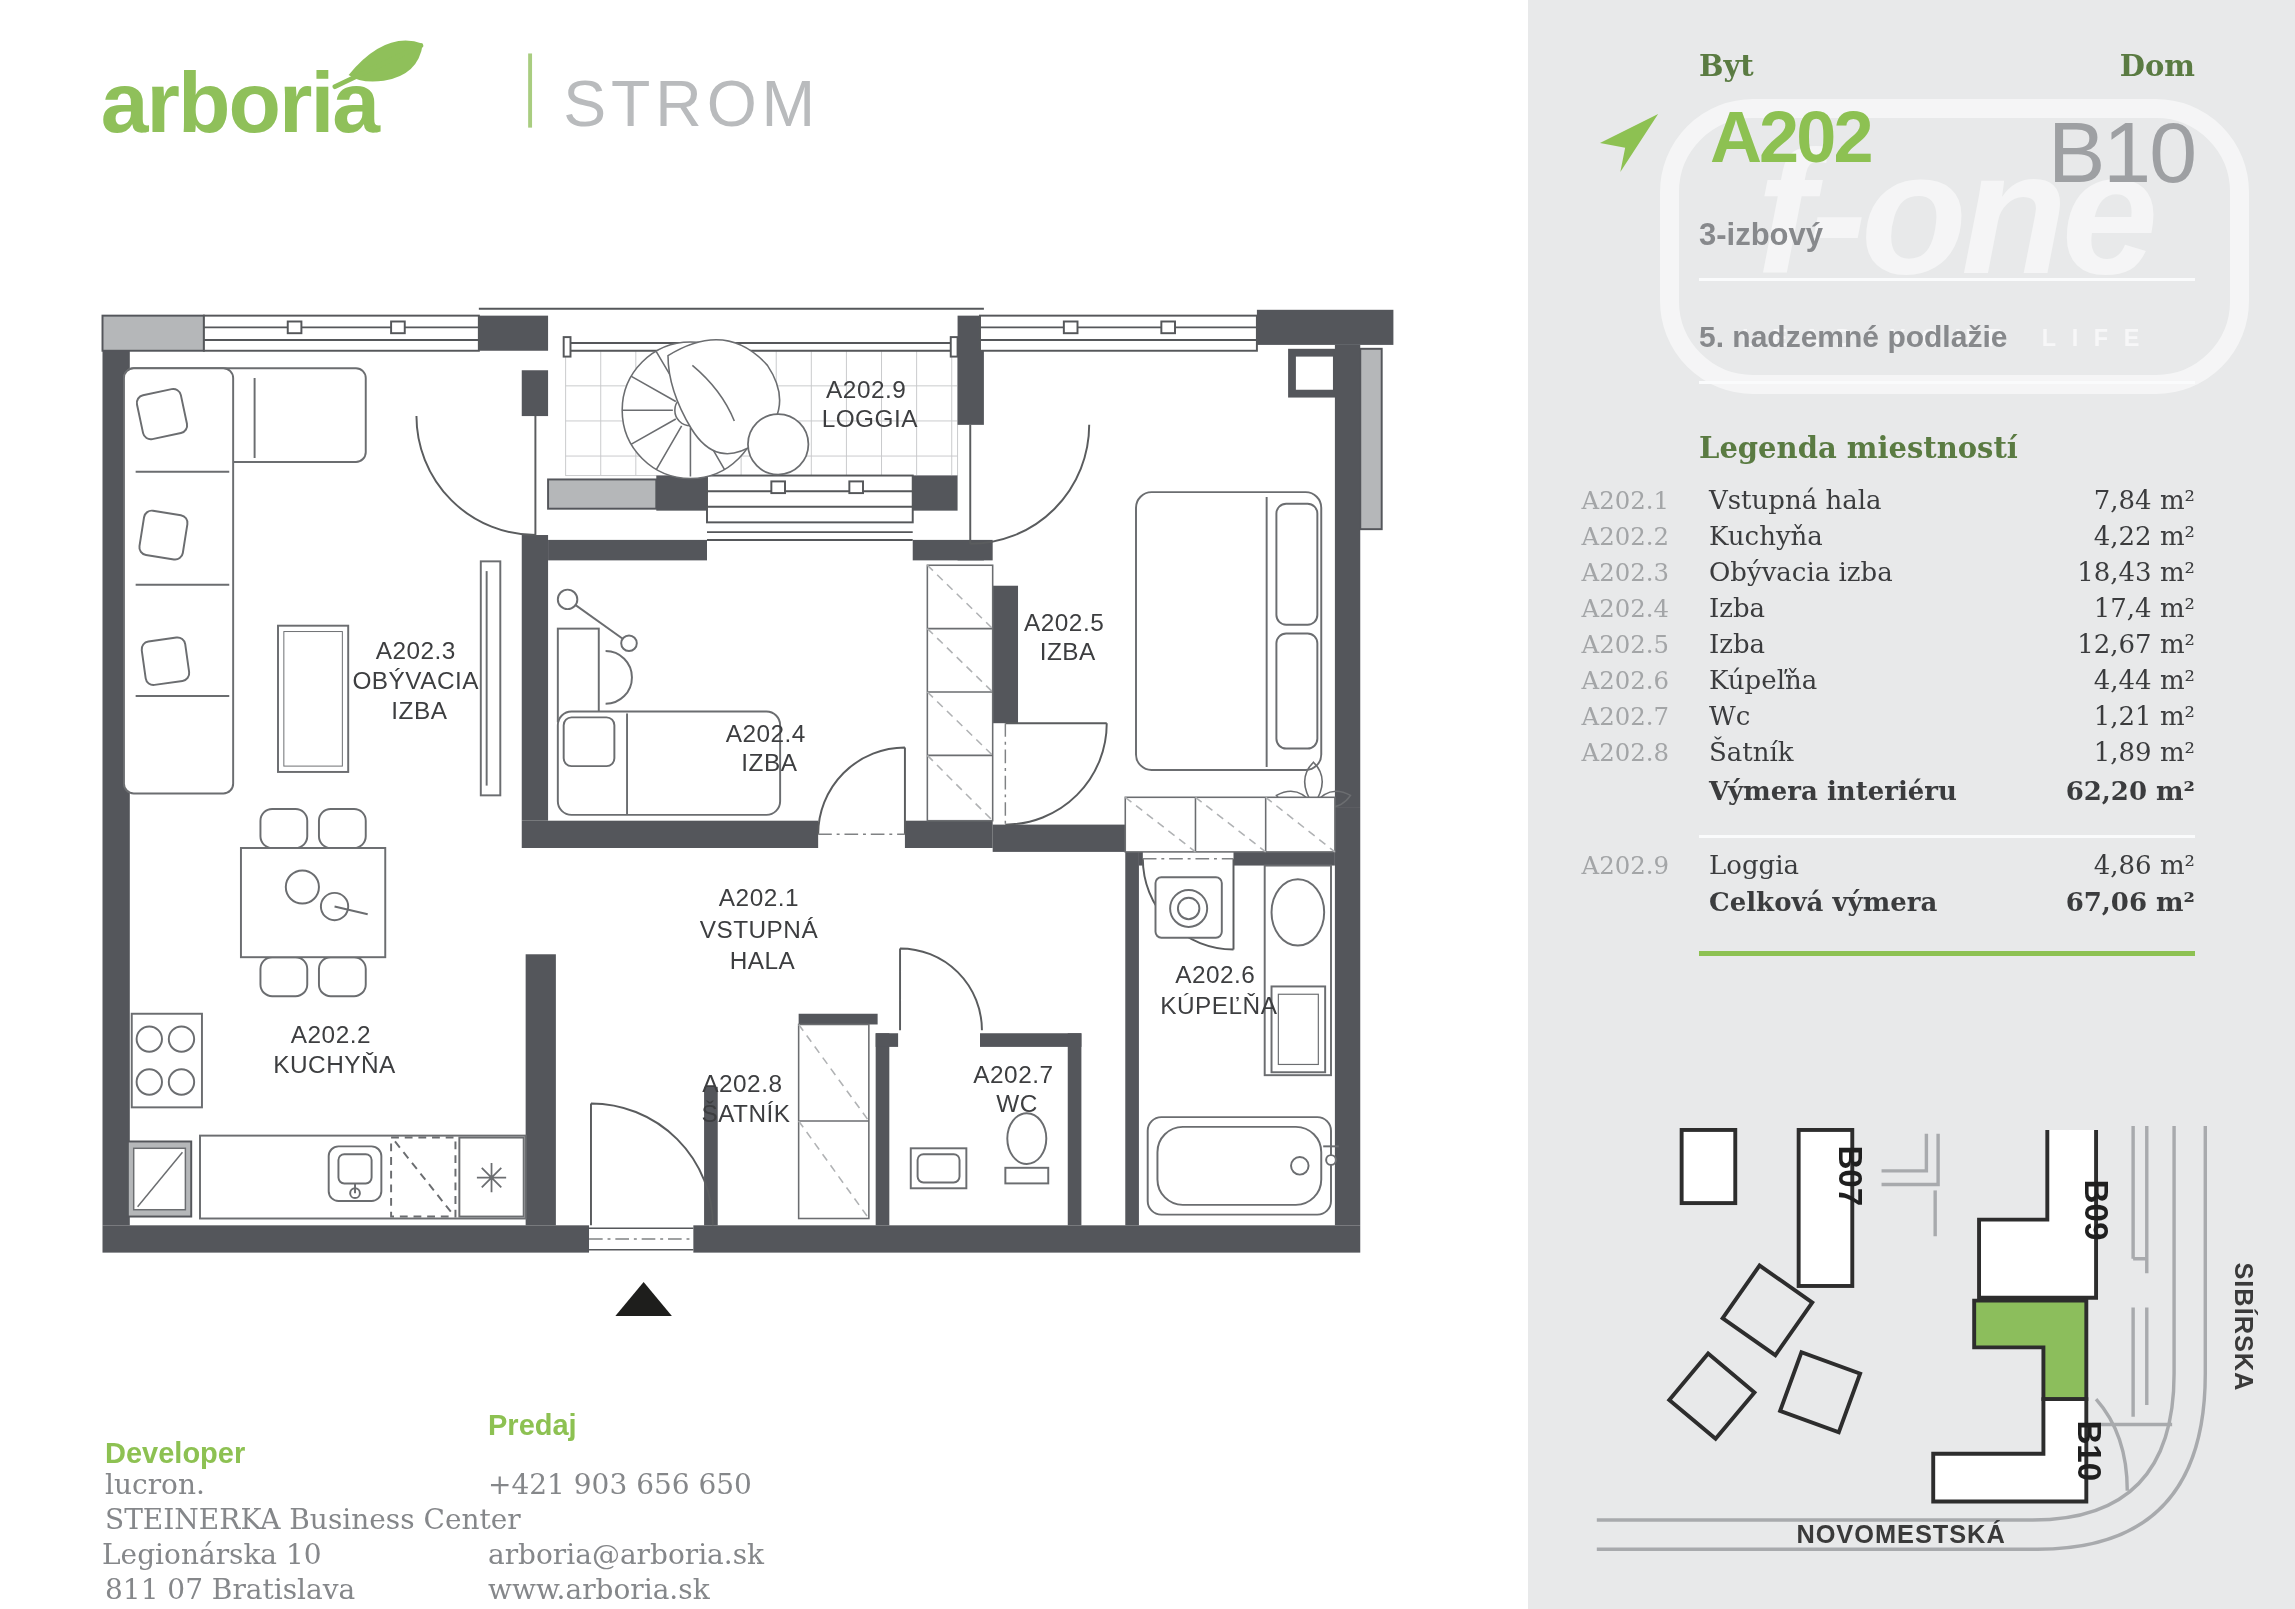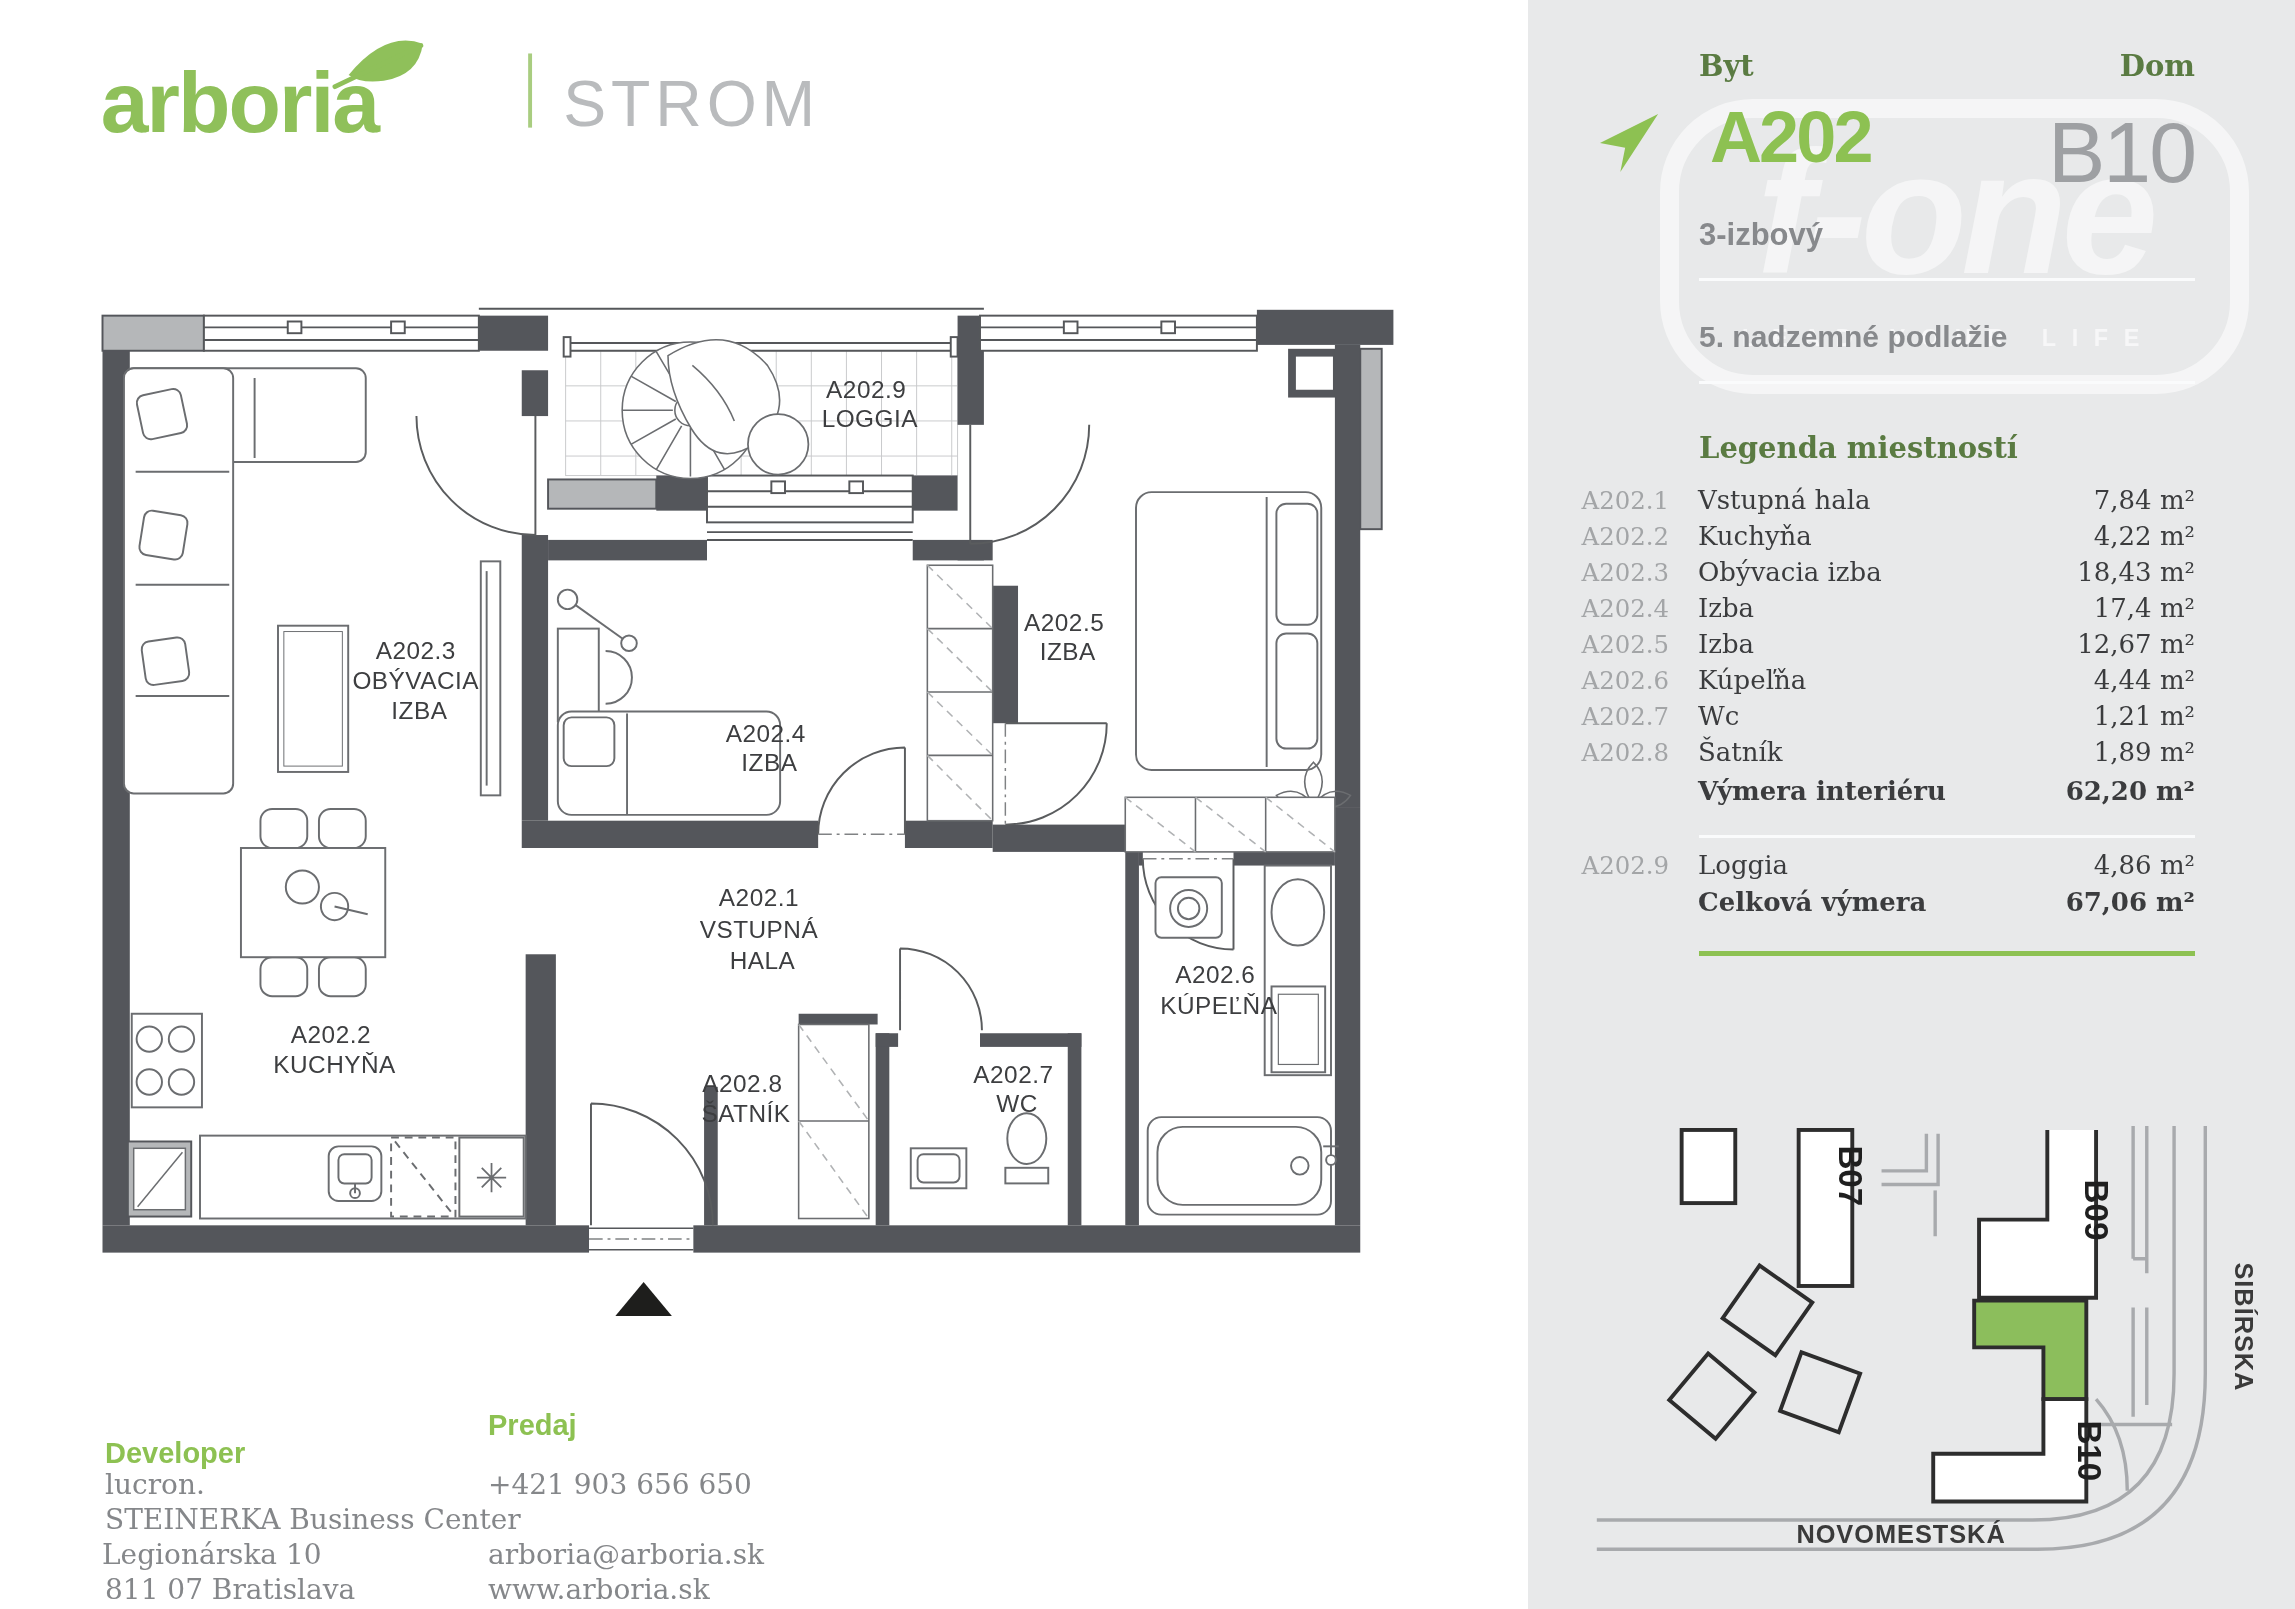--- a/index.html
+++ b/index.html
@@ -25,21 +25,21 @@
     border:19.5px solid rgba(255,255,255,0.55); border-radius:93px; }
   #wm-brand { position:absolute; left:0; right:0; top:7.8px; text-align:center; font-size:174px; line-height:1;
     font-weight:700; font-style:italic; color:rgba(255,255,255,0.55); letter-spacing:-5.9px; }
   #wm-tagline { position:absolute; left:0; right:12px; top:207px; text-align:center; font-size:23.4px;
     font-weight:700; color:rgba(255,255,255,0.65); letter-spacing:15.6px; }
 
   #legend-title { left:171px; top:431px; font-size:29px; }
   .leg-row { position:absolute; left:39px; right:101px; height:36px; display:flex; align-items:baseline;
     font-family:"DejaVu Serif", serif; font-size:26px; color:#3b3c3e; }
   .leg-code { width:102px; text-align:right; color:#a3a5a7; font-size:24.4px; }
-  .leg-name { margin-left:29px; }
+  .leg-name { margin-left:40px; }
   .leg-area { margin-left:auto; }
   .bold { font-weight:700; }
 
   
   #footer-dev-label, #footer-sale-label { position:absolute; top:1409px; font-size:29px; color:#8dc152; font-weight:700; }
   #footer-dev-label { left:105px;margin-top:28px; } #footer-sale-label { left:488px; }
   .foot-line { position:absolute; font-family:"DejaVu Serif", serif; font-size:28px; color:#85878a; }
 
   svg text { font-family:"Liberation Sans", sans-serif; }
   .plan-label { font-size:25px; fill:#3d3e40; letter-spacing:0.5px; }

